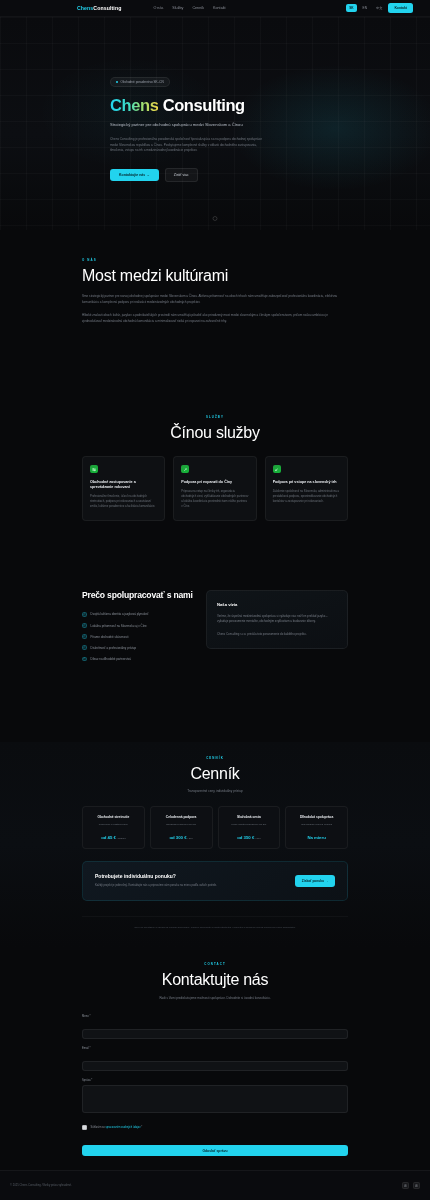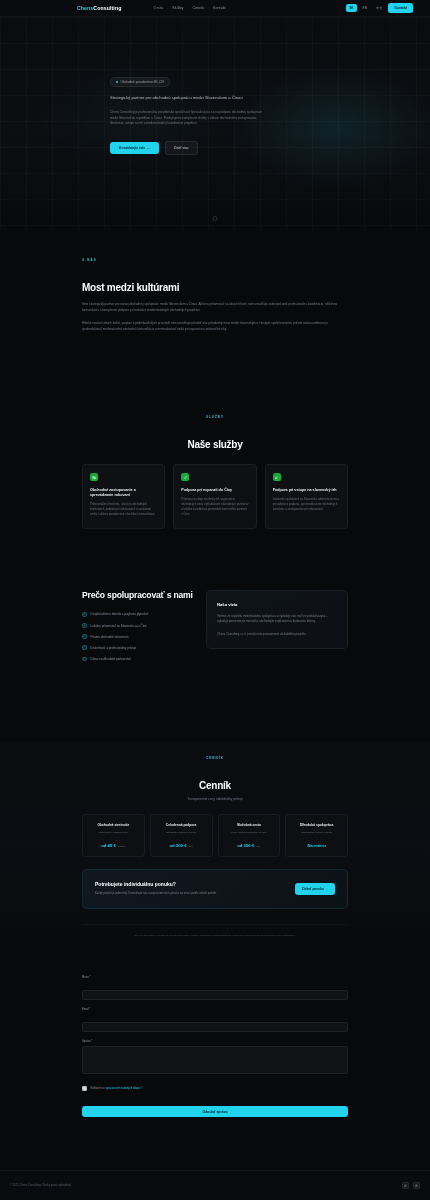--- a/index.html
+++ b/index.html
@@ -86,21 +86,21 @@
     position:absolute; bottom:9px; left:50%; transform:translateX(-50%);
     width:5px; height:5px; border-radius:50%;
     border:1px solid rgba(255,255,255,0.14);
   }
 
   
   .sec { position:relative; padding:0 82px; }
   .eyebrow {
     font-size:2.9px; font-weight:700; letter-spacing:1.1px; color:#22d3ee; text-transform:uppercase;
   }
-  .h2 { font-size:10px; font-weight:700; color:#fff; letter-spacing:-0.25px; margin-top:20px; }
+  .h2 { font-size:16px; font-weight:400; color:#fff; letter-spacing:-0.25px; margin-top:5px; }
   .h2.center { text-align:center; }
   .body-p { font-size:3.05px; color:#767c86; line-height:1.85; }
 
   
   .about { position:absolute; top:258px; left:0; right:0; }
   .about .body-p { margin-top:9px; }
   .about .body-p + .body-p { margin-top:8px; }
 
   
   .services { position:absolute; top:415px; left:0; right:0; }
@@ -236,41 +236,45 @@
     </div>
   </div>
 
   <div class="hero">
     <div class="grid-bg"></div>
     <div class="hero-inner">
       <div class="badge">
         <span class="dot"></span>
         <span>Obchodné poradenstvo SK–CN</span>
       </div>
+      <h1>
+        <span class="grad">Chens</span>
+        <span class="wht">Consulting</span>
+      </h1>
       <div class="hero-sub">Strategický partner pre obchodnú spoluprácu medzi Slovenskom a Čínou</div>
       <div class="hero-desc">Chens Consulting je profesionálna poradenská spoločnosť špecializujúca sa na podporu obchodnej spolupráce medzi Slovenskou republikou a Čínou. Poskytujeme komplexné služby v oblasti obchodného zastupovania, tlmočenia, vstupu na trh a medzinárodnej koordinácie projektov.</div>
       <div class="hero-btns">
         <button class="btn-primary">Kontaktujte nás  →</button>
         <button class="btn-ghost">Zistiť viac</button>
       </div>
     </div>
     <div class="scroll-ind"></div>
   </div>
 
   <div class="about sec">
     <div class="eyebrow">O NÁS</div>
     <div class="h2">Most medzi kultúrami</div>
     <p class="body-p">Sme strategický partner pre rozvoj obchodnej spolupráce medzi Slovenskom a Čínou. Aktívna prítomnosť na oboch trhoch nám umožňuje zabezpečovať profesionálnu koordináciu, efektívnu komunikáciu a komplexnú podporu pri realizácii medzinárodných obchodných projektov.</p>
     <p class="body-p">Hlboké znalosti oboch kultúr, jazykov a podnikateľských prostredí nám umožňujú pôsobiť ako prirodzený most medzi slovenským a čínskym spoločenstvom, pričom našou ambíciou je zjednodušovať medzinárodnú obchodnú komunikáciu a minimalizovať riziká pri expanzii na zahraničné trhy.</p>
   </div>
 
   <div class="services sec">
     <div class="svc-head">
       <div class="eyebrow">SLUŽBY</div>
-      <div class="h2 center">Naše služby</div>
+      <div class="h2 center">Čínou služby</div>
     </div>
     <div class="cards">
       <div class="card">
         <div class="svc-icon">↹</div>
         <h3>Obchodné zastupovanie a sprevádzanie rokovaní</h3>
         <p>Profesionálne tlmočenie, účasť na obchodných stretnutiach, podpora pri rokovaniach a uzatváraní zmlúv, kultúrne poradenstvo a facilitácia komunikácie.</p>
       </div>
       <div class="card">
         <div class="svc-icon">↗</div>
         <h3>Podpora pri expanzii do Číny</h3>
@@ -351,20 +355,25 @@
       <div>
         <h3>Potrebujete individuálnu ponuku?</h3>
         <p>Každý projekt je jedinečný. Kontaktujte nás a pripravíme vám ponuku na mieru podľa vašich potrieb.</p>
       </div>
       <button class="btn-primary">Získať ponuku  →</button>
     </div>
     <div class="pricing-note">Ceny sú orientačné a závisia od rozsahu spolupráce, časovej náročnosti a miesta stretnutia. Konkrétna a záväzná cenová ponuka sa určuje samostatne.</div>
   </div>
 
   <div class="contact sec">
+    <div class="contact-head">
+      <div class="eyebrow">CONTACT</div>
+      <div class="h2 center">Kontaktujte nás</div>
+      <div class="contact-sub">Radi s Vami prediskutujeme možnosti spolupráce. Dohodnite si úvodnú konzultáciu.</div>
+    </div>
     <div class="form">
       <div class="field">
         <label>Meno *</label>
         <input type="text" placeholder="" style="">
       </div>
       <div class="field">
         <label>Email *</label>
         <input type="text" placeholder="" style="">
       </div>
       <div class="field">

